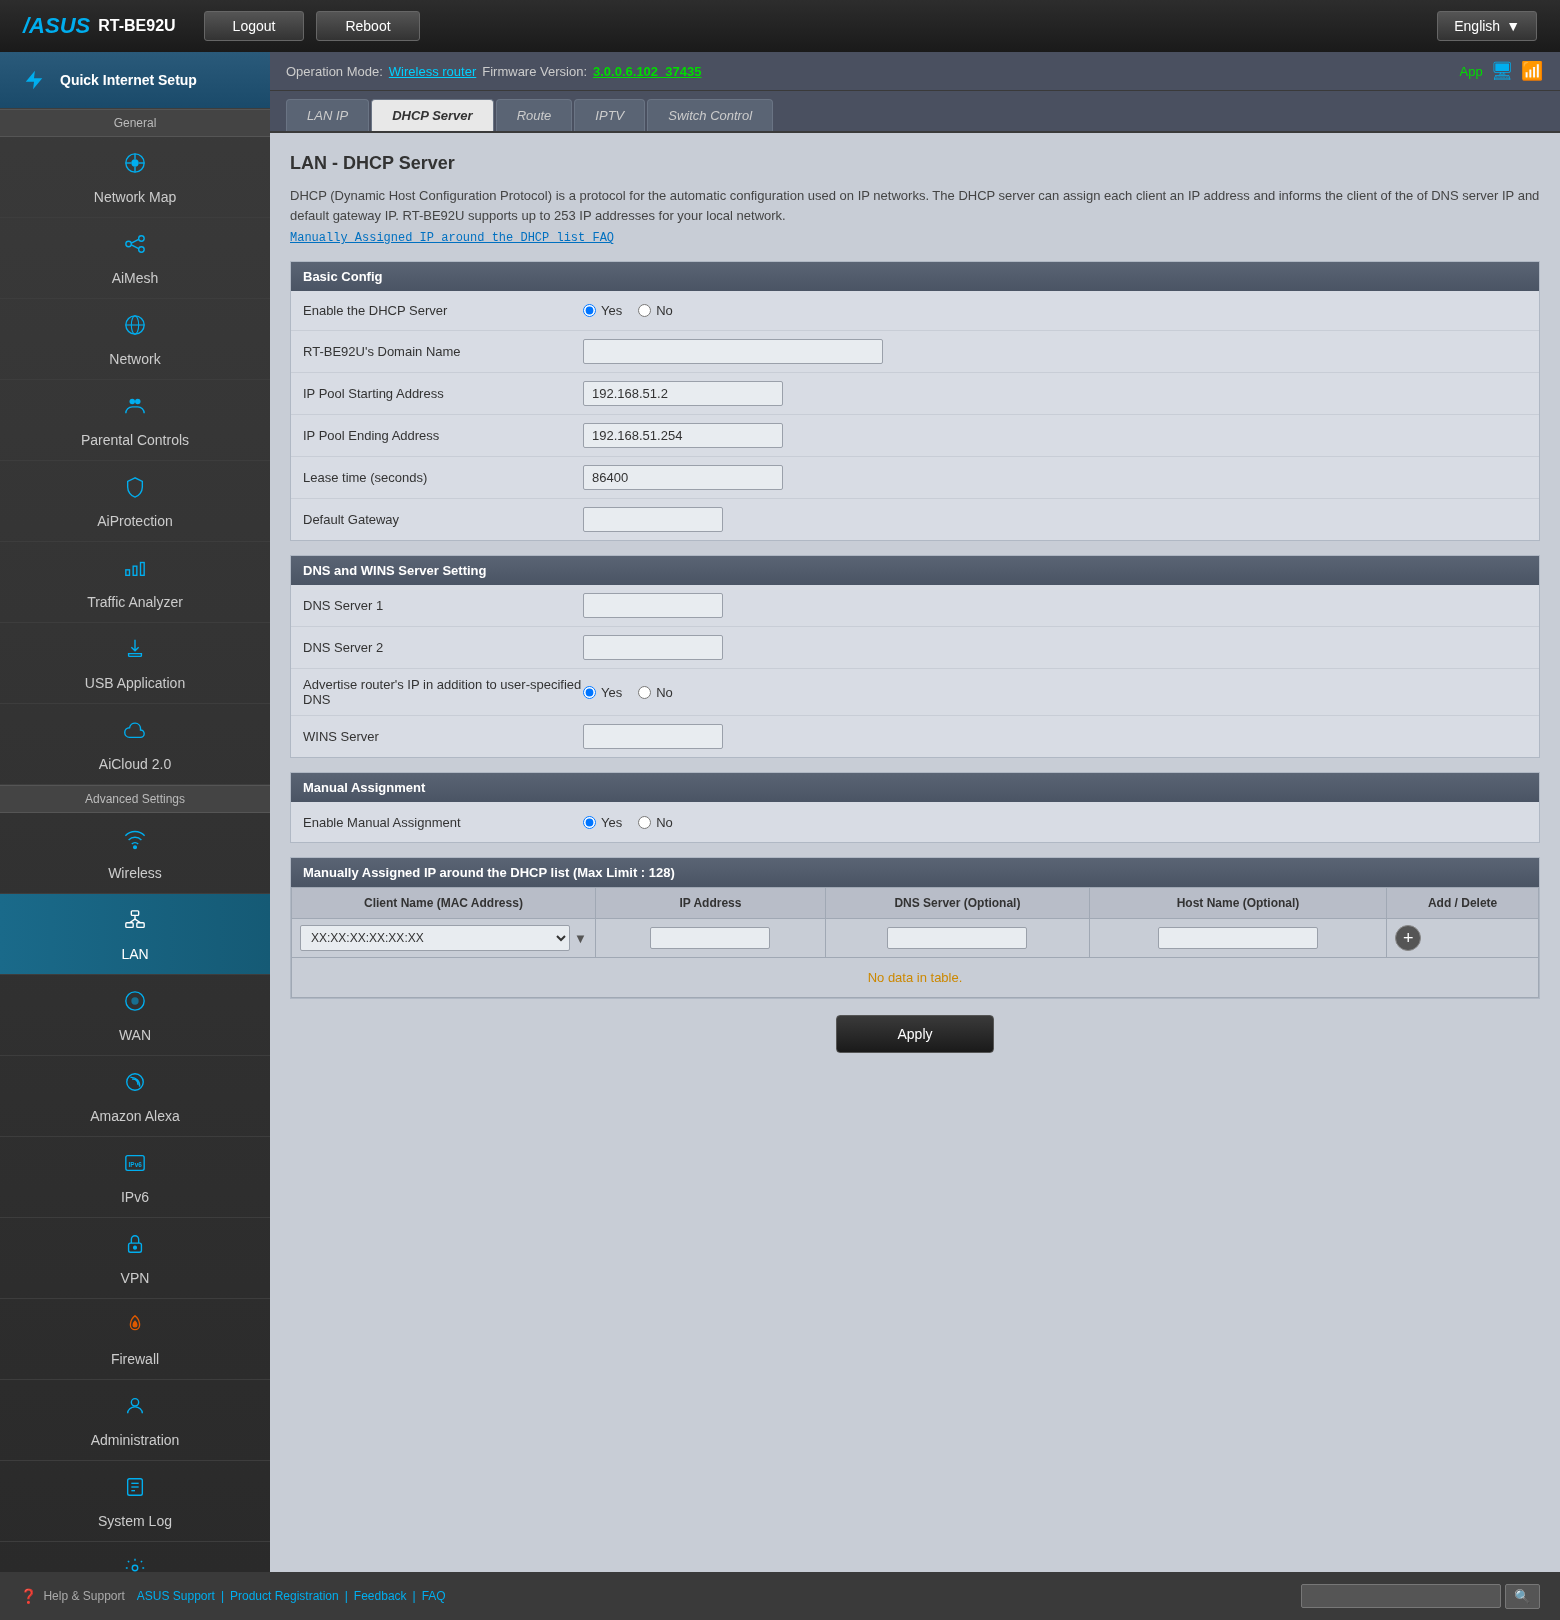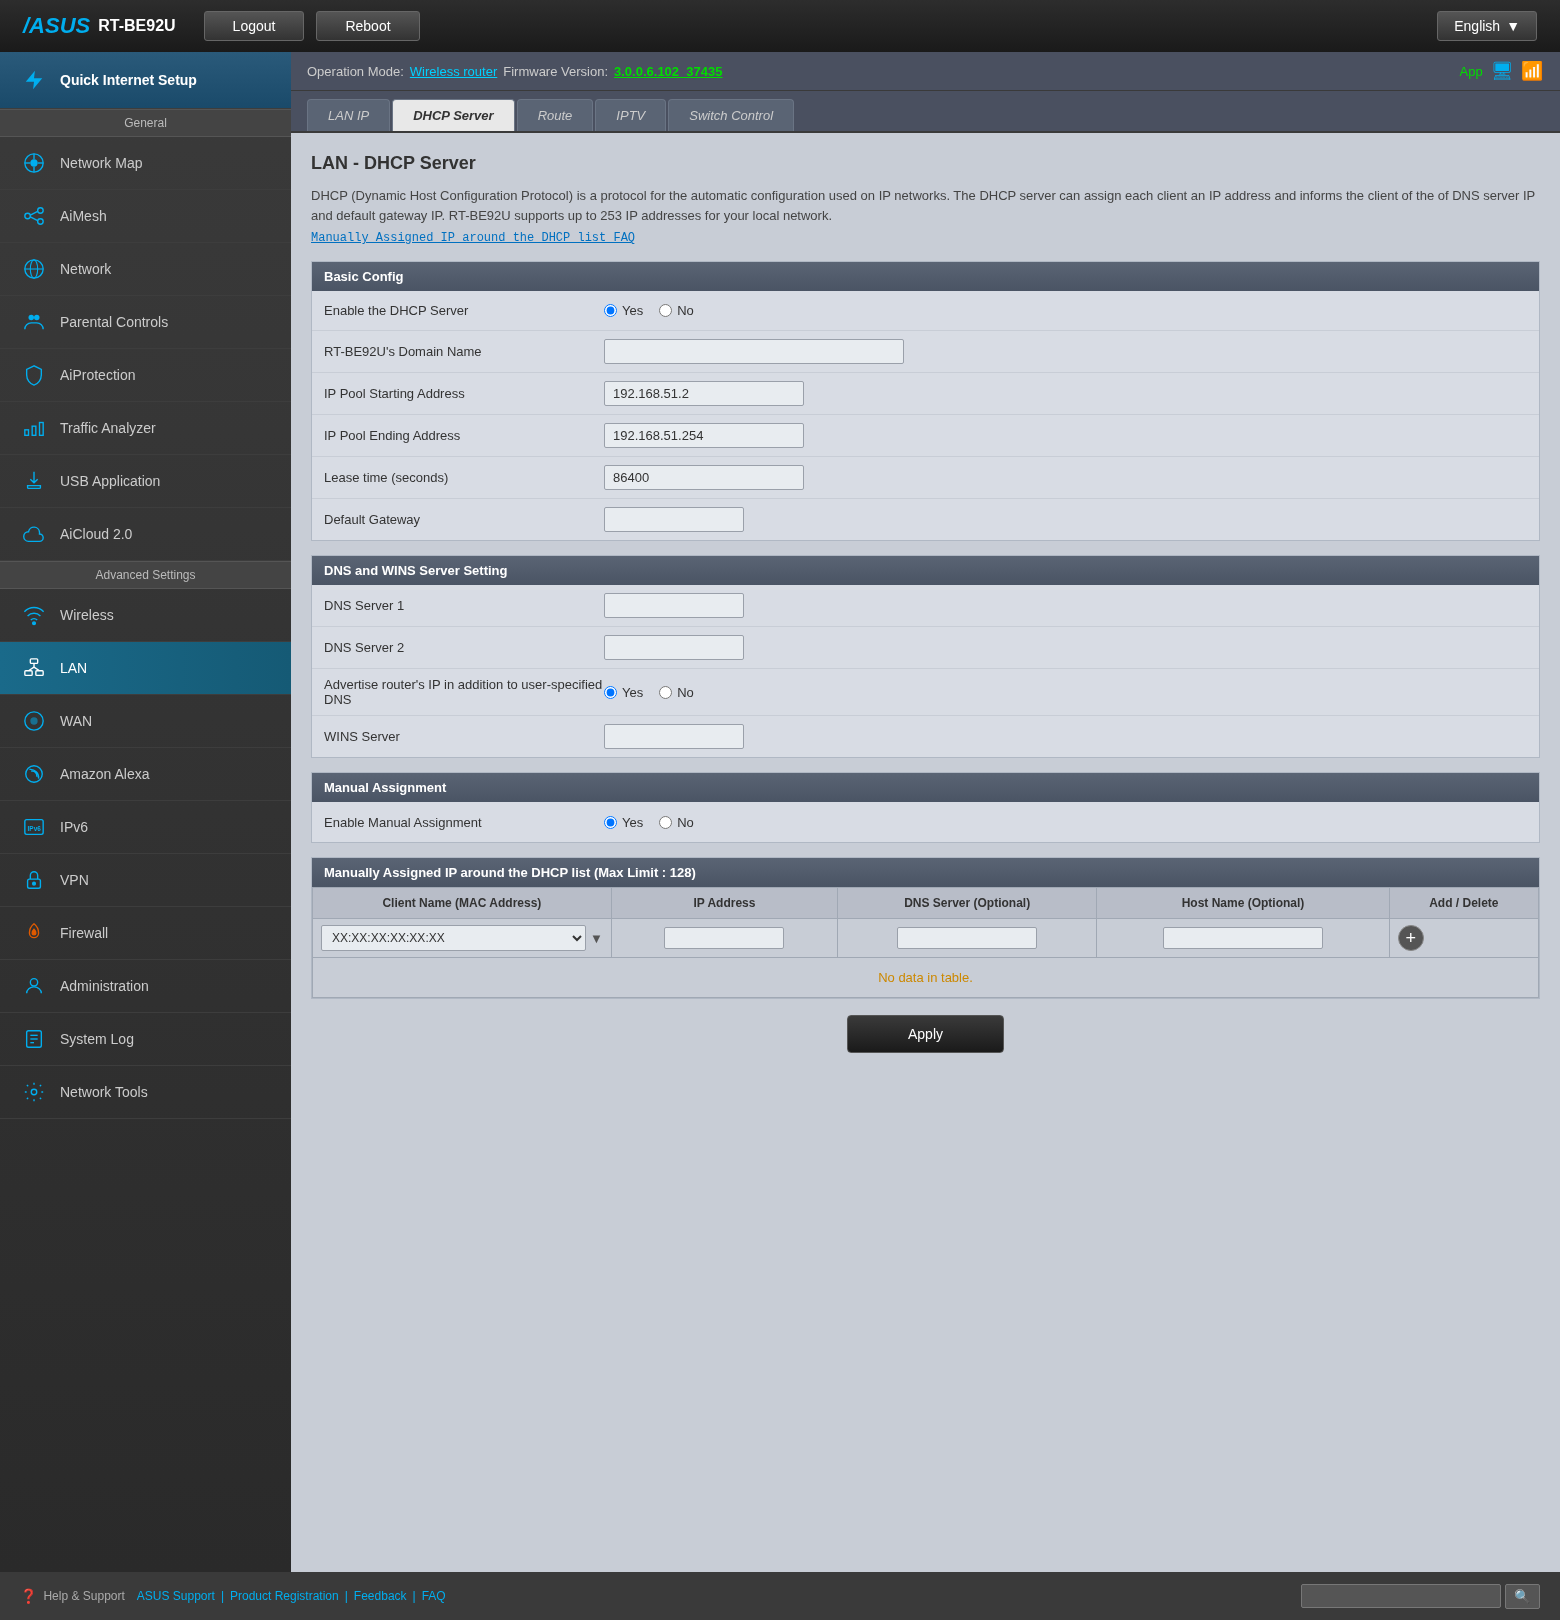--- a/index.html
+++ b/index.html
@@ -62,21 +62,21 @@
     }
 
     
     .main-layout {
       display: flex;
       height: calc(1620px - 52px - 48px);
     }
 
     
     .sidebar {
-      width: 291px;
+      width: 270px;
       background: linear-gradient(180deg, #3a3a3a 0%, #2a2a2a 100%);
       flex-shrink: 0;
       overflow-y: auto;
       padding-bottom: 20px;
     }
     .sidebar-section-label {
       background: #444;
       color: #bbb;
       font-size: 12px;
       padding: 6px 16px;
@@ -87,20 +87,21 @@
     .sidebar-item {
       display: flex;
       align-items: center;
       gap: 12px;
       padding: 12px 20px;
       cursor: pointer;
       color: #ccc;
       font-size: 14px;
       border-bottom: 1px solid #3d3d3d;
       transition: background 0.15s;
+      flex-direction: column;
     }
     .sidebar-item.active {
       background: linear-gradient(90deg, #1a6a8a 0%, #155a75 100%);
       color: #fff;
     }
     .sidebar-icon {
       width: 28px;
       height: 28px;
       display: flex;
       align-items: center;

